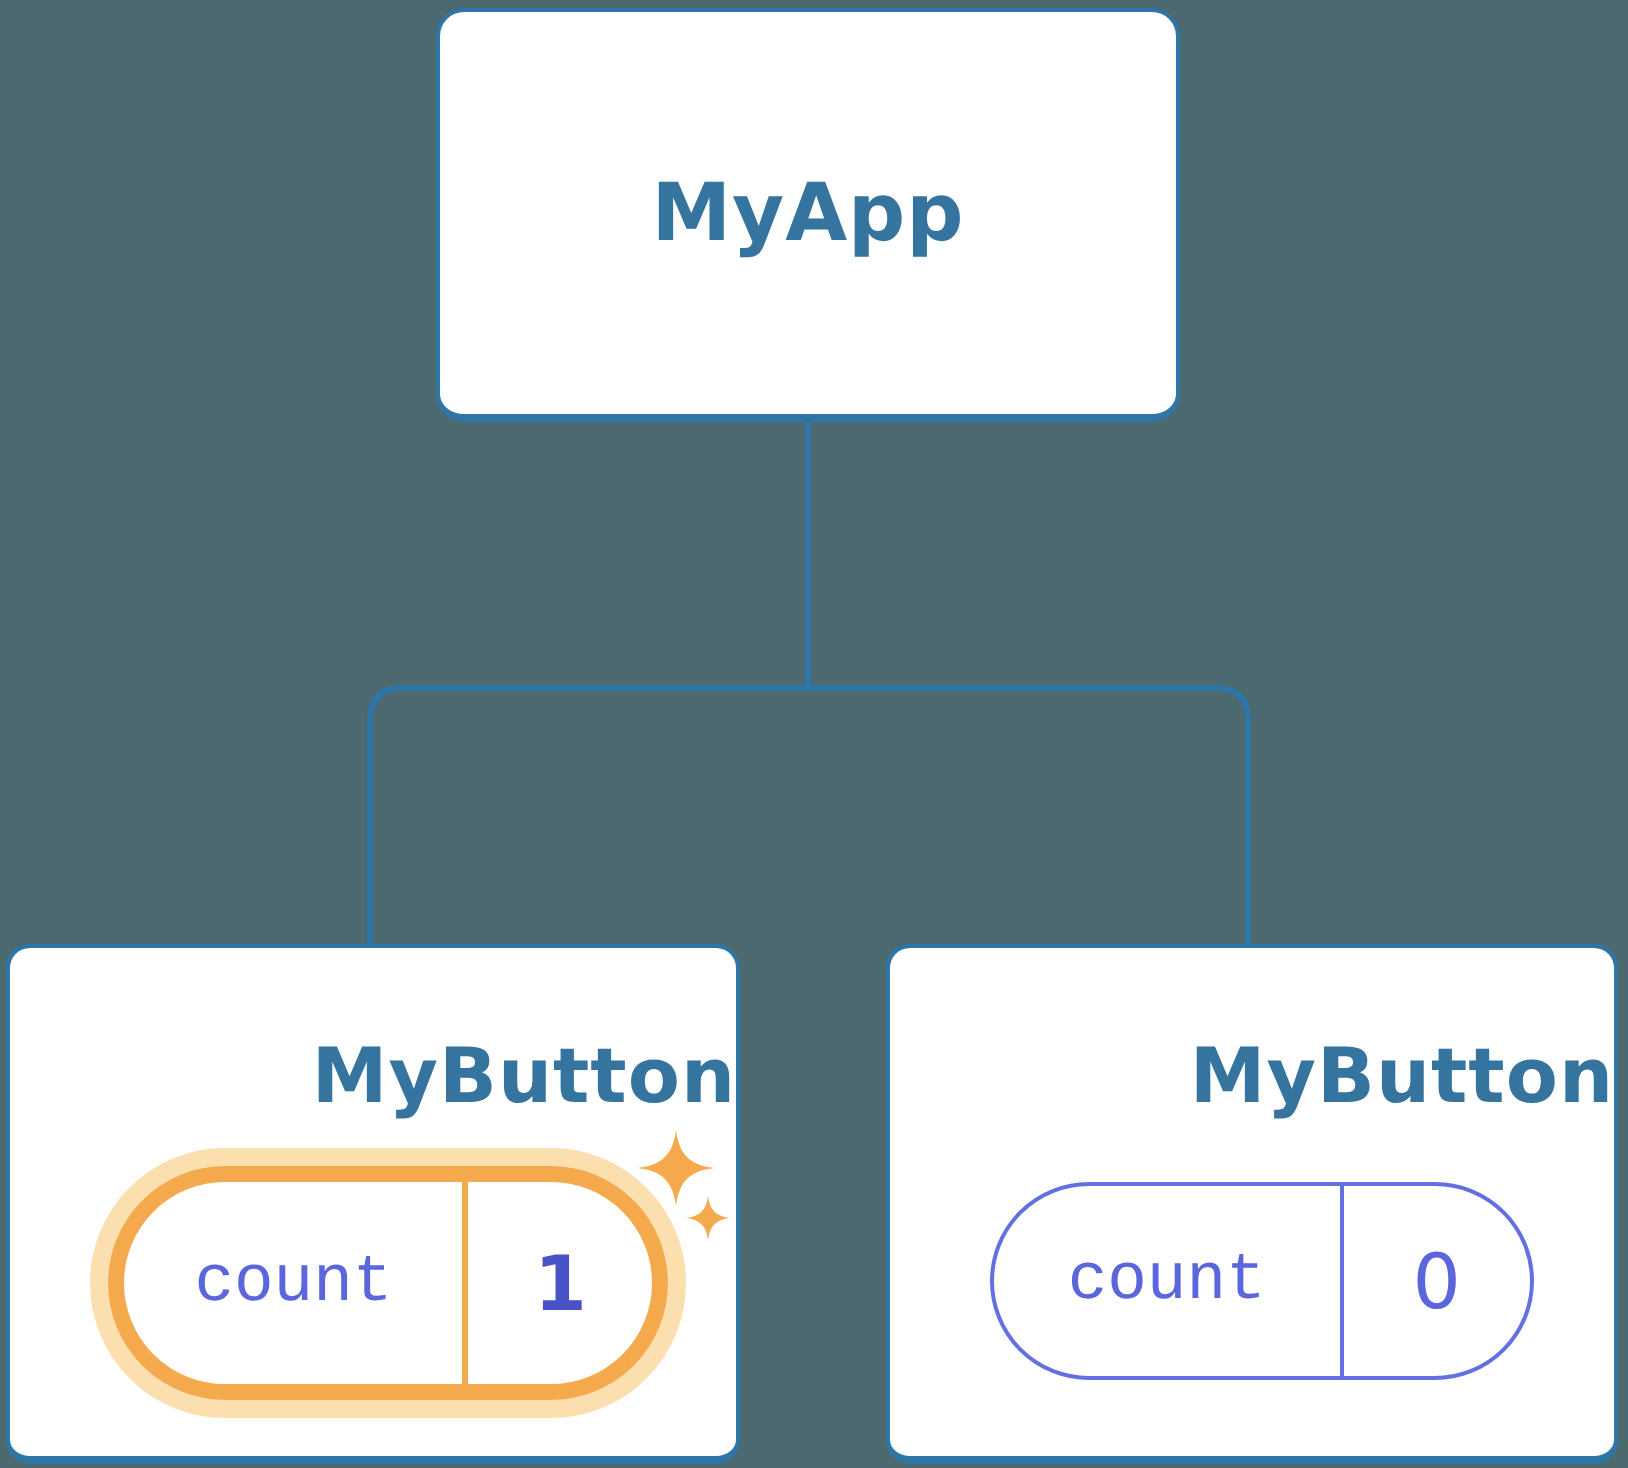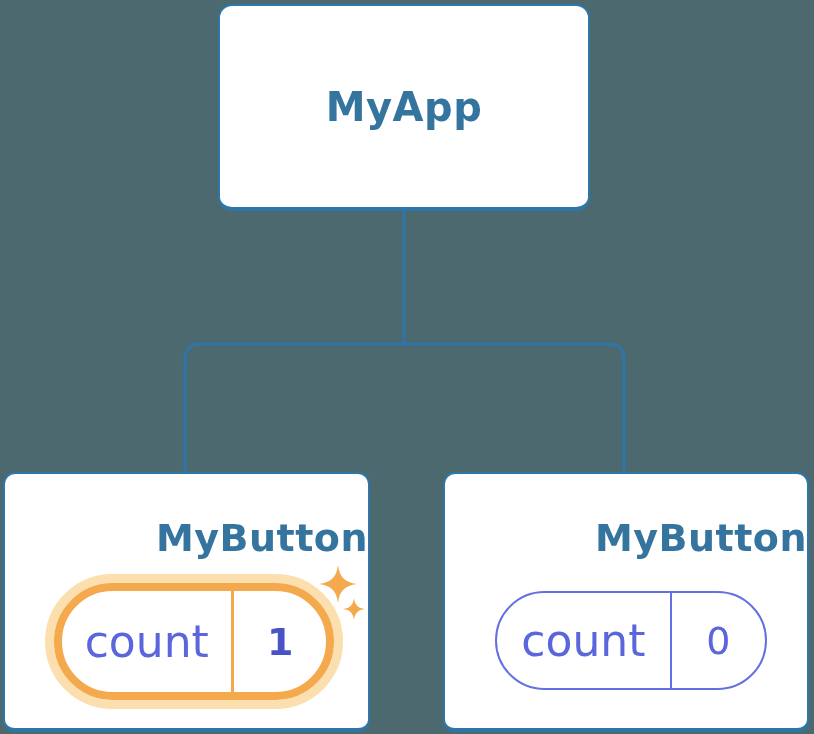--- a/index.html
+++ b/index.html
@@ -79,22 +79,23 @@
     border: 2px solid var(--pill-purple-border, #6370E2);
     border-radius: 999px;
     background: var(--node-bg, #fff);
     display: flex;
     overflow: hidden;
   }
 
   .pill-key {
     flex: 1.85;
     display: flex; align-items: center; justify-content: center;
-    font-size: 44px;
+    font-size: 33px;
     color: var(--state-purple, #5B66DC);
+    font-family: Liberation Mono, monospace;
   }
   .pill-value {
     flex: 1;
     display: flex; align-items: center; justify-content: center;
     font-size: 38px;
     color: var(--state-purple, #5B66DC);
   }
   .pill-orange .pill-key  { border-right: 3px solid var(--orange, #F5A94D); }
   .pill-plain  .pill-key  { border-right: 2px solid var(--pill-purple-border, #6370E2); }
   .pill-value.value-strong {

